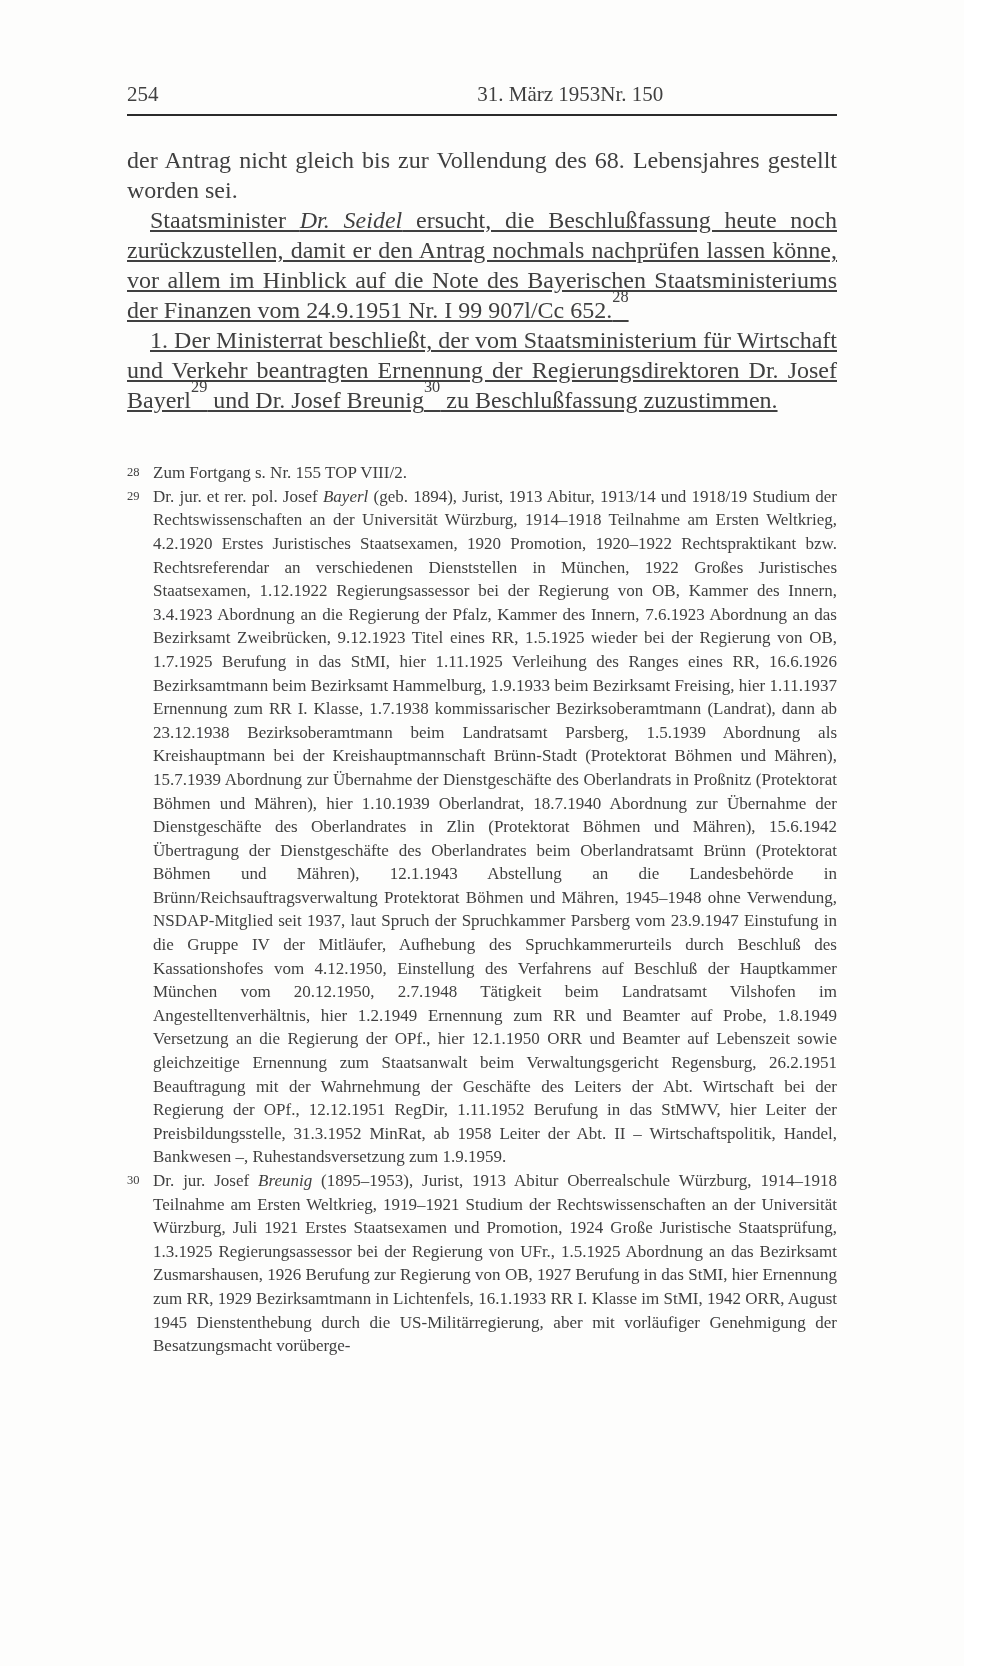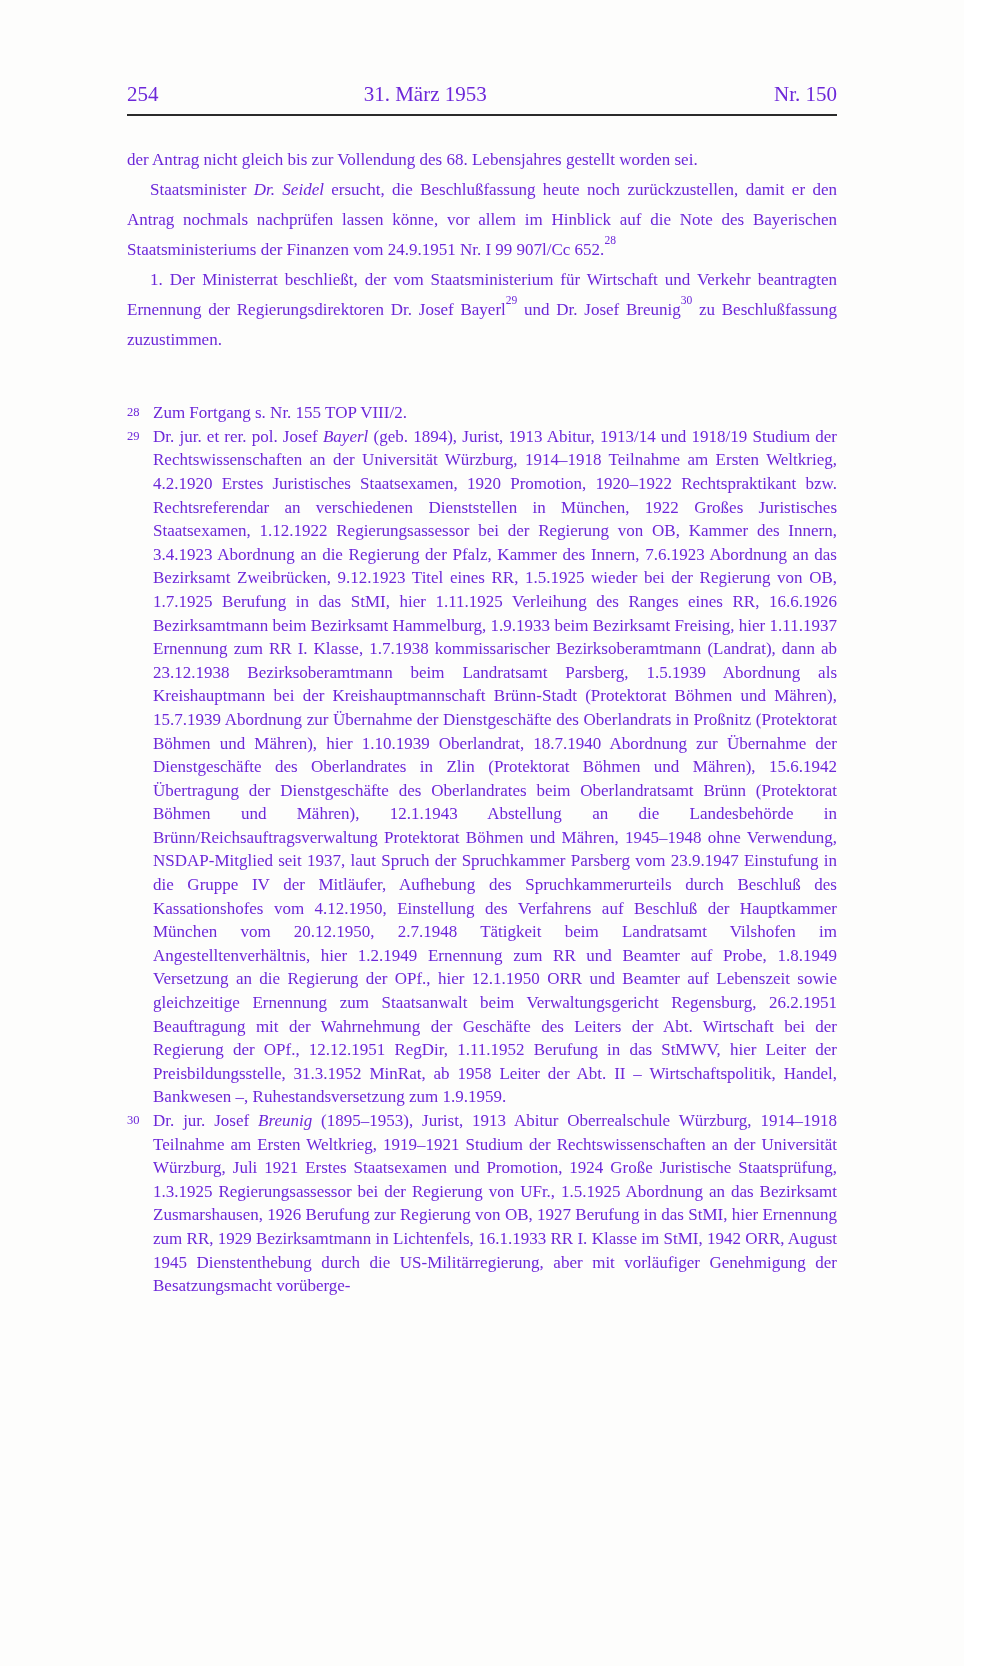--- a/index.html
+++ b/index.html
@@ -6,47 +6,47 @@
     margin: 0;
     padding: 0;
     background: #ffffff;
   }
   .page {
     position: relative;
     width: 964px;
     height: 1666px;
     box-sizing: border-box;
     background: #fdfdfc;
-    color: #6d28d9;
+    color: #404040;
     font-family: "Liberation Serif", "DejaVu Serif", serif;
     padding: 82px 127px 0 127px;
     overflow: hidden;
   }
   .running-head {
     display: flex;
     align-items: baseline;
     font-size: 21px;
     line-height: 1.2;
   }
   .running-head .rh-left  { flex: 1; text-align: left; }
-  .running-head .rh-center{ flex: 1; text-align: left; }
-  .running-head .rh-right { flex: 1; text-align: right; }
+  .running-head .rh-center{ flex: 1; text-align: right; }
+  .running-head .rh-right { flex: 1; text-align: left; }
   .head-rule {
     border: none;
     border-bottom: 2px solid #2b2b2b;
     margin: 7px 0 0 0;
   }
   .body-text {
     margin-top: 29px;
-    font-size: 17px;
+    font-size: 24px;
     line-height: 30px;
     text-align: justify;
   }
   .para { margin: 0; }
-  .para.indent { text-indent: 23px; }
+  .para.indent { text-indent: 23px; text-decoration: underline; }
   sup {
     font-size: 0.68em;
     line-height: 0;
     position: relative;
     top: -0.42em;
     letter-spacing: 0;
   }
   em { font-style: italic; }
   .footnotes {
     margin-top: 46px;

